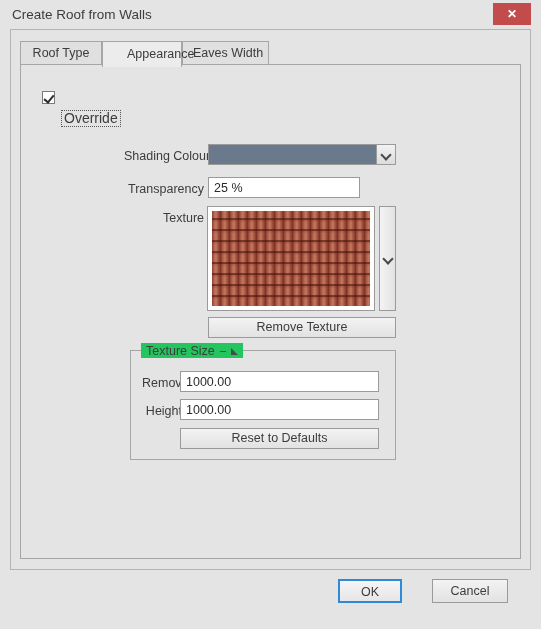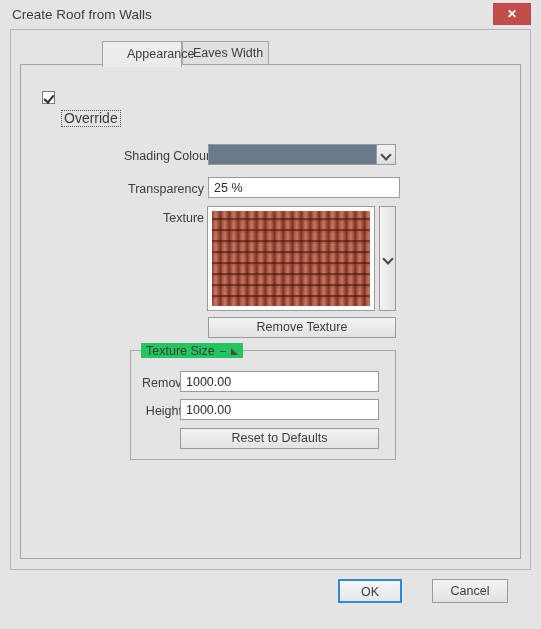--- a/index.html
+++ b/index.html
@@ -204,21 +204,21 @@
     border: solid #4a4a4a;
     border-width: 0 2px 2px 0;
     transform: rotate(45deg);
   }
 
   
   #transparency-label { left: 124px; top: 182px; width: 80px; }
   #transparency-input {
     left: 208px;
     top: 177px;
-    width: 192px;
+    width: 152px;
     height: 21px;
   }
 
   
   #texture-label { left: 120px; top: 211px; width: 84px; }
   #texture-box {
     position: absolute;
     left: 207px;
     top: 206px;
     width: 168px;
@@ -367,20 +367,21 @@
 <body>
 
 <div id="titlebar">
   <div id="title-text">Create Roof from Walls</div>
   <div id="close-button">✕</div>
 </div>
 
 <div id="dialog-frame"></div>
 
 <div id="tabstrip">
+  <div class="tab" id="tab-0">Roof Type</div>
   <div class="tab active" id="tab-1">Appearance</div>
   <div class="tab" id="tab-2">Eaves Width</div>
 </div>
 
 <div id="tab-panel"></div>
 
 <div id="override-row">
   <div class="checkbox-box checked"></div>
   <div id="override-label">Override</div>
 </div>

